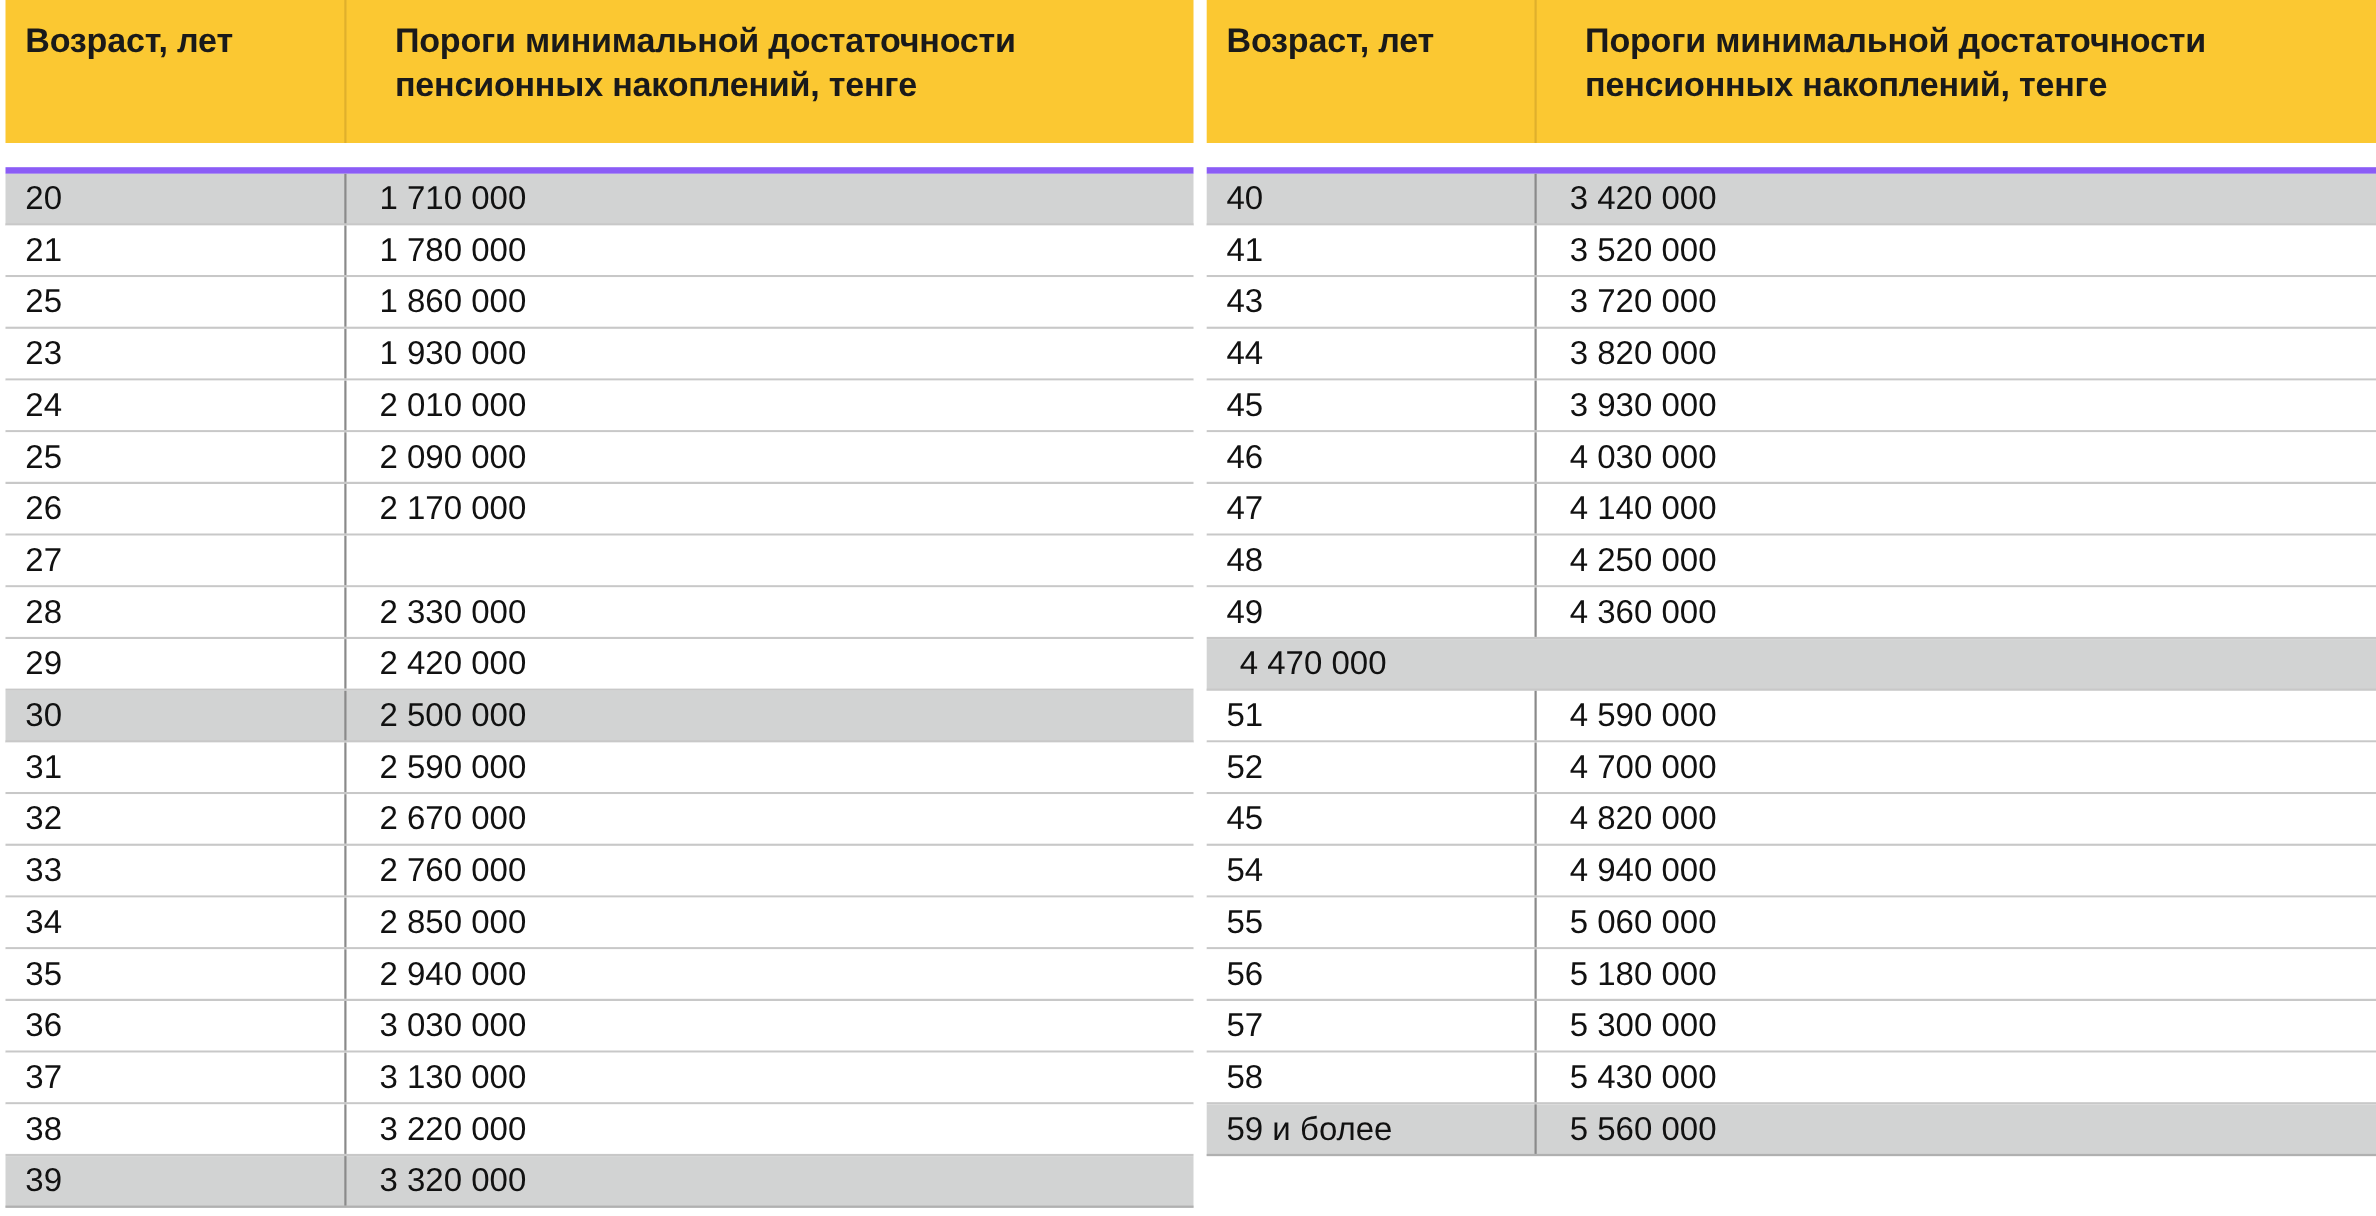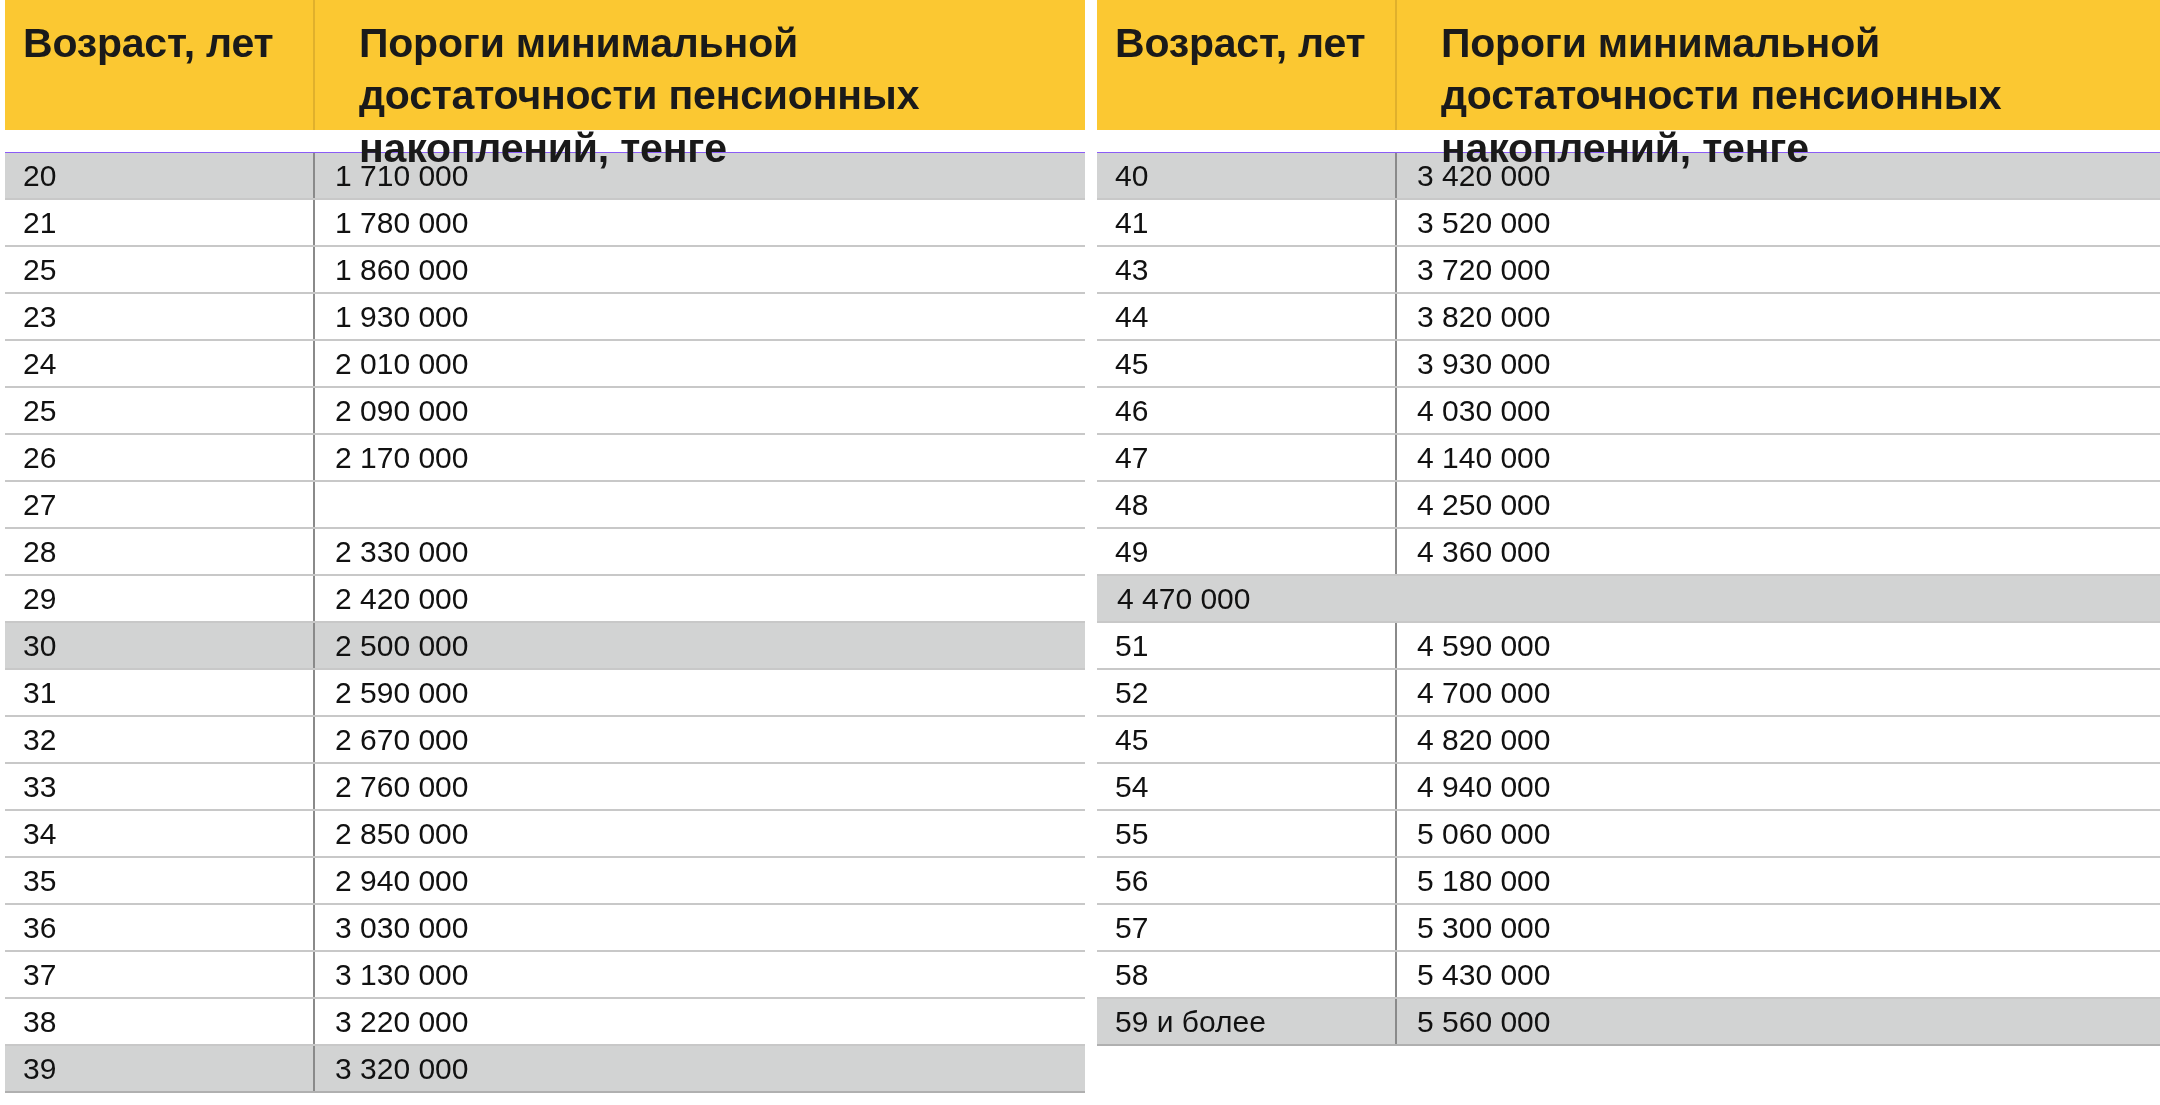--- a/index.html
+++ b/index.html
@@ -33,38 +33,38 @@
   .thead {
     display: flex;
     height: 130px;
     background: #fbc832;
   }
   .th {
     box-sizing: border-box;
     display: flex;
     align-items: flex-start;
     padding: 17px 0 0 18px;
-    font-size: 41px;
+    font-size: 31px;
     font-weight: bold;
     line-height: 1.28;
     color: #1a1a1a;
     letter-spacing: -0.2px;
   }
   .th-age { width: 310px; border-right: 2px solid #e0b02c; }
   .th-amt { flex: 1; padding-left: 20px; margin-left: 24px; }
   .half-right .th-age { width: 300px; }
 
   .head-gap {
     height: 22px;
     background: #ffffff;
   }
 
   
   .tbody {
-    border-top: 1px solid #8b5cf6;
+    border-top: 6px solid #8b5cf6;
   }
   .trow {
     display: flex;
     height: 45px;
     border-bottom: 2px solid #c8c8c8;
     background: #ffffff;
   }
   .trow.hl { background: #d2d3d3; }
   .trow:last-child { border-bottom: 2px solid #b0b0b0; }
 
@@ -77,21 +77,21 @@
     line-height: 1;
     white-space: nowrap;
   }
   .td-age {
     width: 310px;
     padding-left: 18px;
     border-right: 2px solid #8a8a8a;
   }
   .td-amt {
     flex: 1;
-    padding-left: 20px;
+    padding-left: 30px;
   }
   .half-right .td-age { width: 300px; }
 </style>
 </head>
 <body>
 
 <div id="page">
 
   <div class="table-half half-left">
     <div class="thead">

